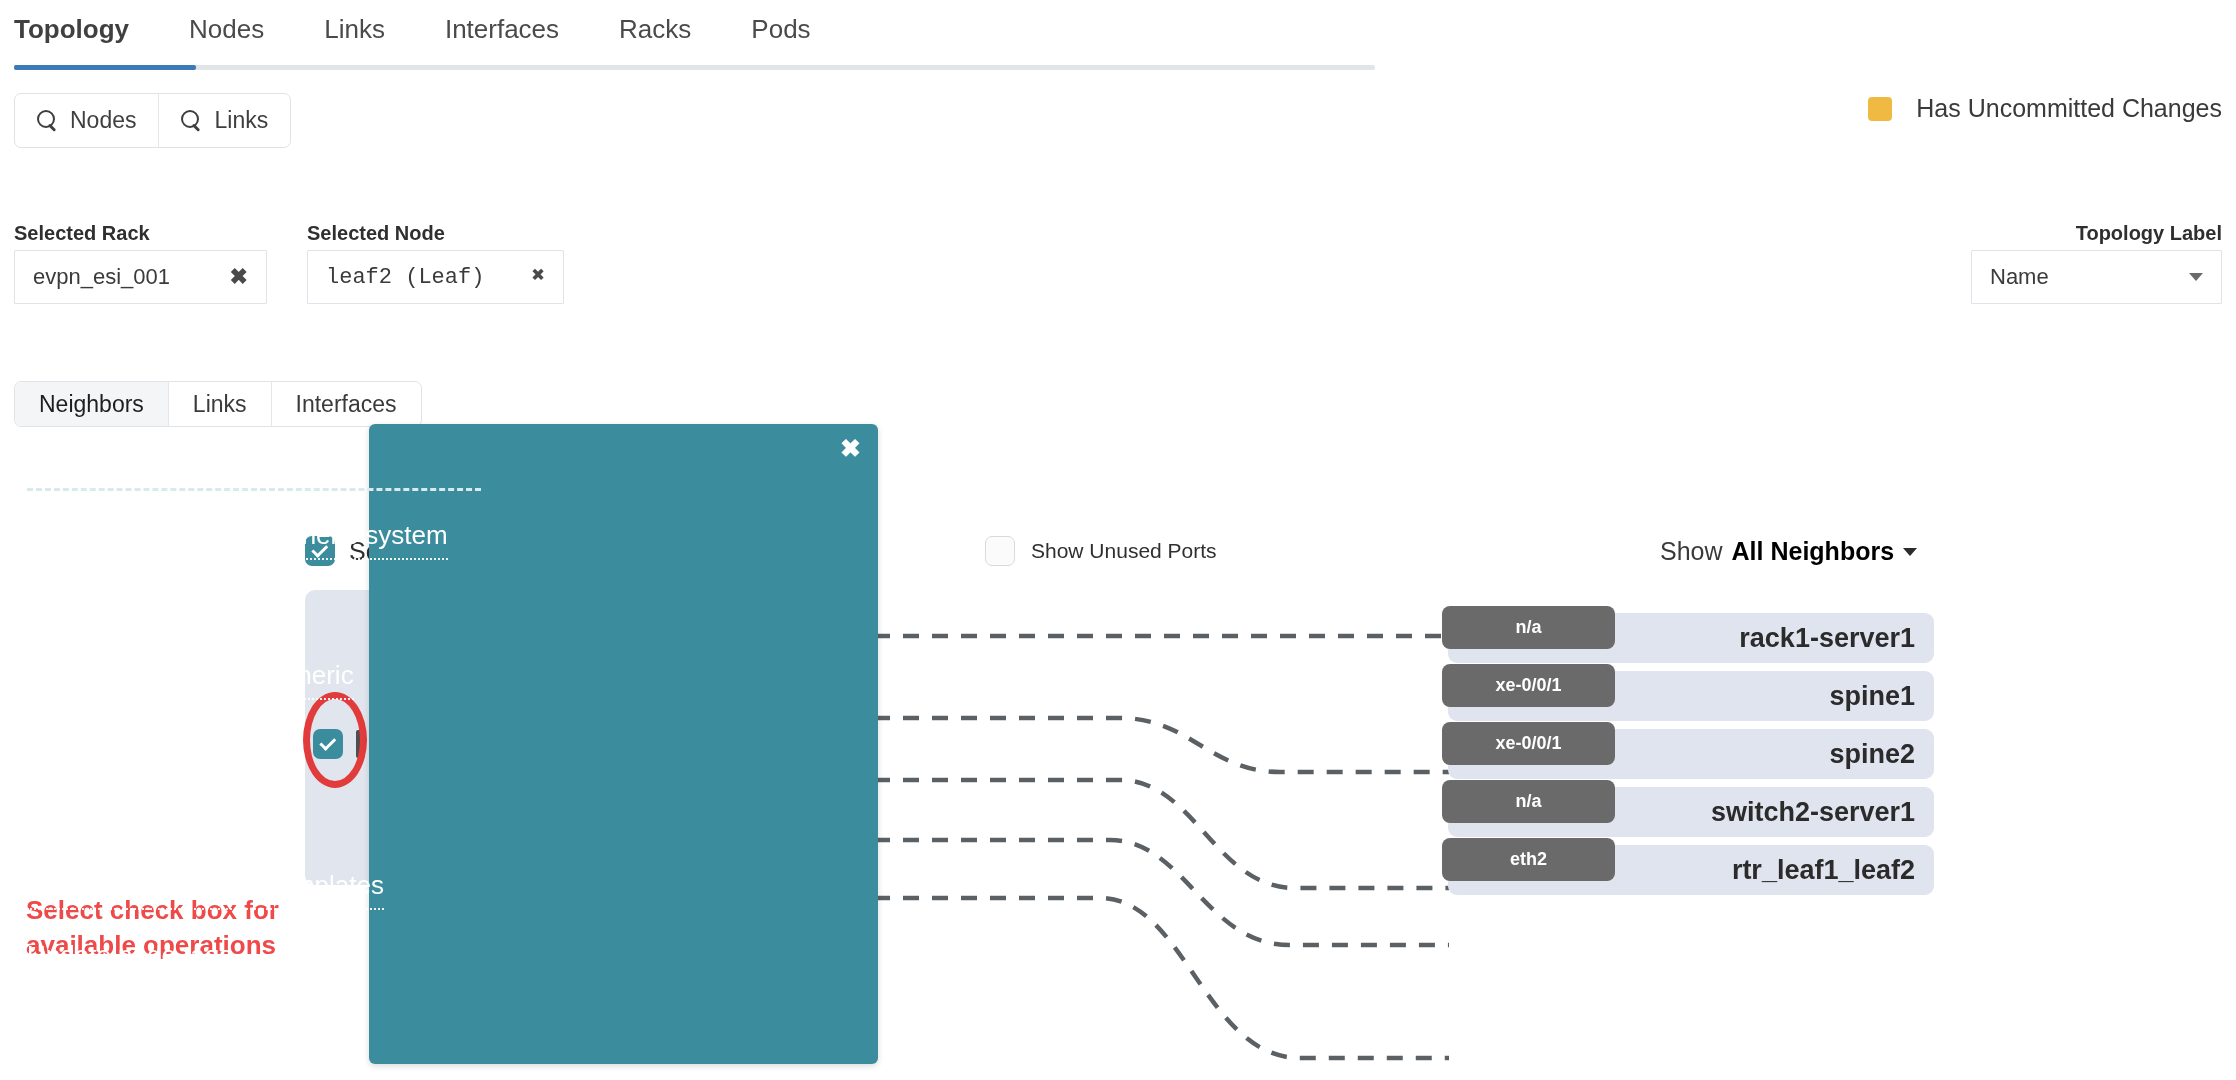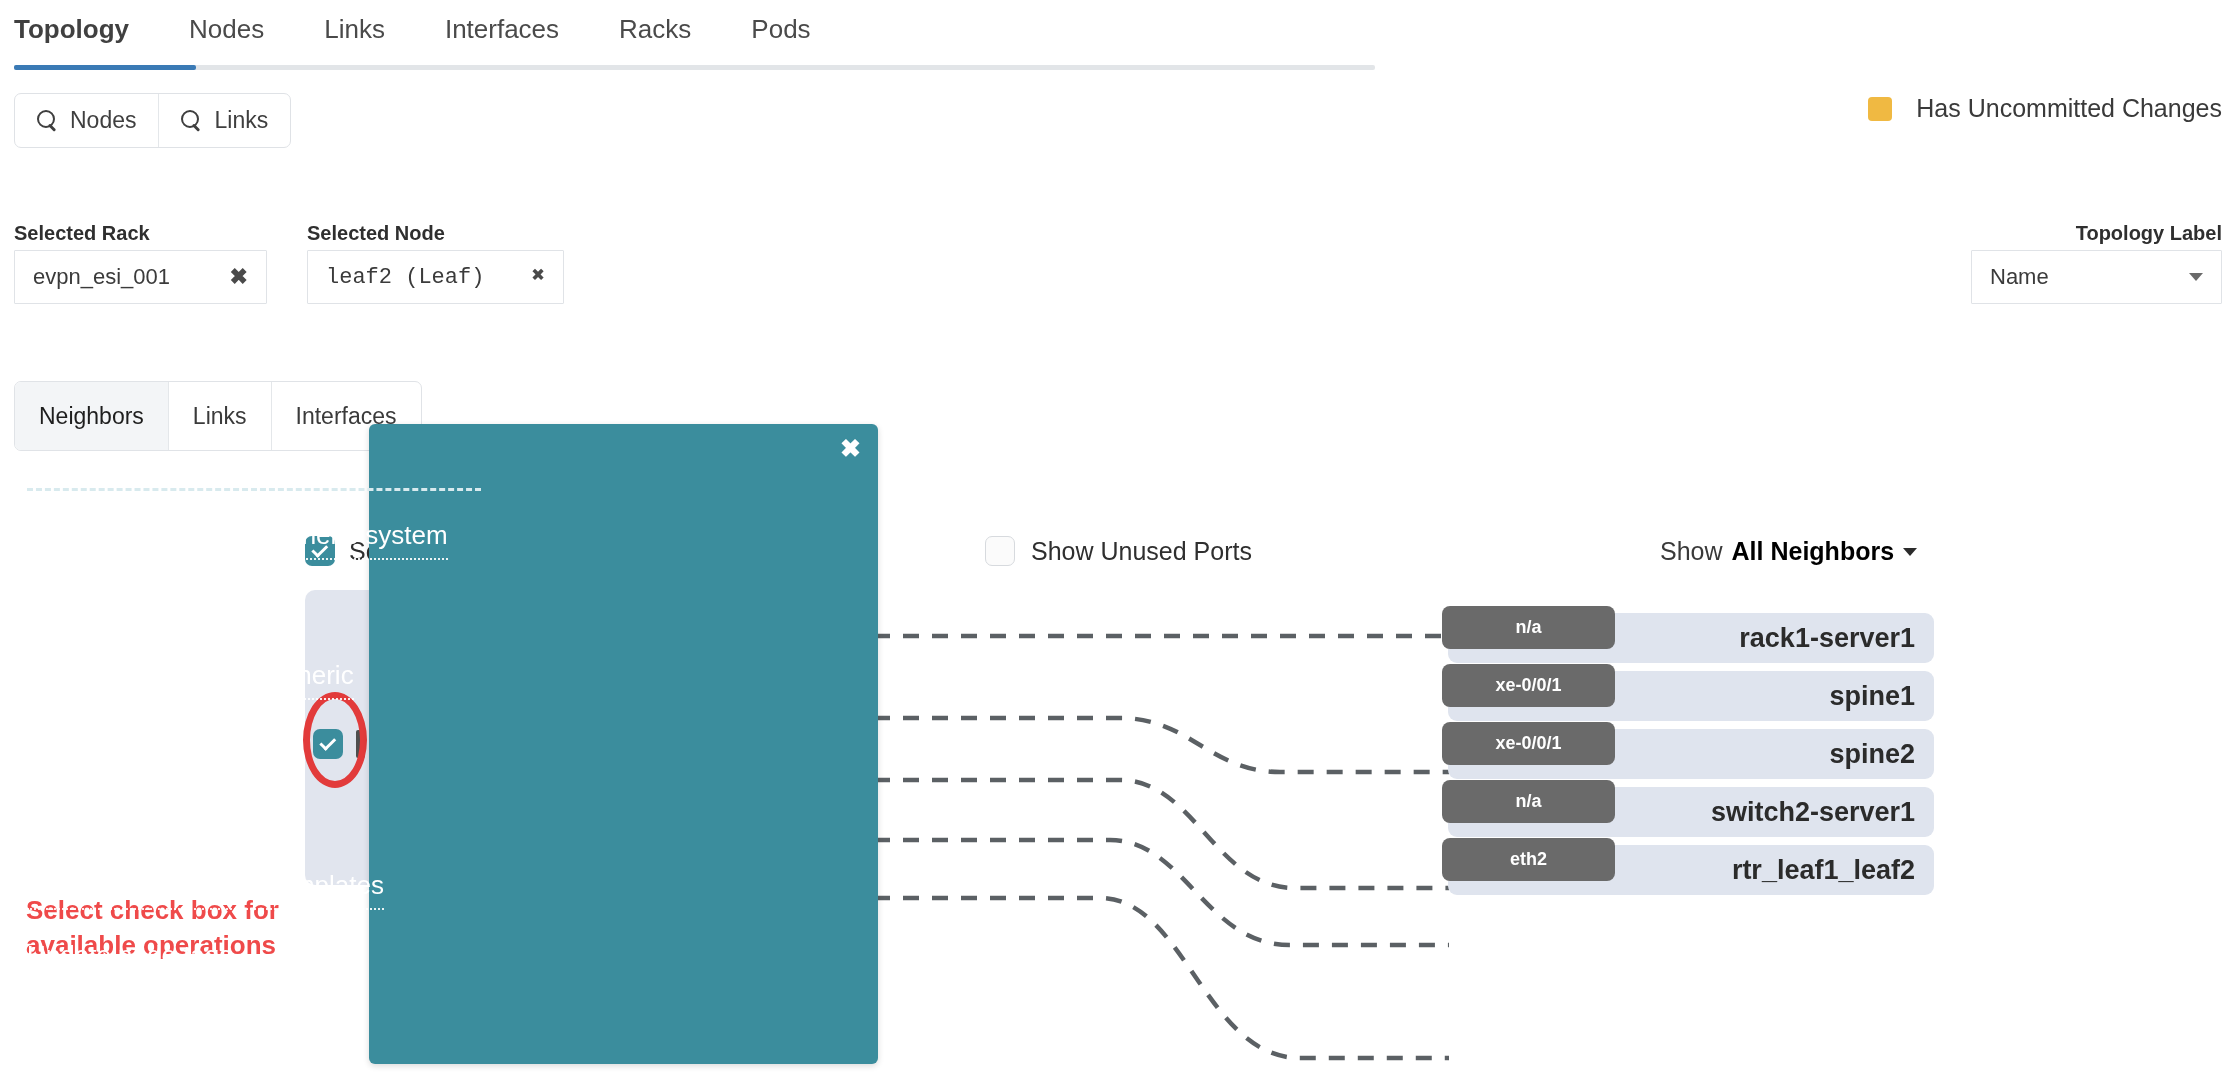--- a/index.html
+++ b/index.html
@@ -85,21 +85,21 @@
   #rack-select { left: 14px; top: 250px; width: 253px; }
   #node-label  { left: 307px; top: 222px; }
   #node-select { left: 307px; top: 250px; width: 257px; font-family: Liberation Mono, monospace; }
   #topo-label  { right: 14px; top: 222px; }
   #topo-select { right: 14px; top: 250px; width: 251px; }
 
   
   #sub-tabs {
     position: absolute; left: 14px; top: 381px;
     display: flex; border: 1px solid #e0e3e7; border-radius: 7px;
-    background: #fff; overflow: hidden; height: 70px;
+    background: #fff; overflow: hidden; height: 46px;
   }
   .sub-tab {
     display: flex; align-items: center; padding: 0 24px;
     font-size: 23px; color: #3a3a3a; cursor: pointer; white-space: nowrap;
   }
   .sub-tab + .sub-tab { border-left: 1px solid #e4e7ea; }
   .sub-tab.active { background: #f3f5f7; color: #1e1e1e; }
 
   
   #canvas {
@@ -121,21 +121,21 @@
   .cb.unchecked { background: #fbfbfb; border: 1px solid #d7dade; }
   .cb .tick {
     width: 15px; height: 9px; border-left: 3.6px solid #fff; border-bottom: 3.6px solid #fff;
     transform: rotate(-45deg) translate(1px,-2px);
   }
   #select-all-label { font-size: 25px; color: #2f2f2f; white-space: nowrap; }
 
   #unused-wrap {
     position: absolute; left: 985px; top: 0; display: flex; align-items: center; gap: 16px;
   }
-  #unused-label { font-size: 25px; color: #2f2f2f; white-space: nowrap; }
+  #unused-label { font-size: 21px; color: #2f2f2f; white-space: nowrap; }
 
   #show-neighbors {
     position: absolute; left: 1660px; top: 1px;
     display: flex; align-items: center; gap: 9px; cursor: pointer;
   }
   #show-neighbors .sn-pre { font-size: 25px; color: #3a3a3a; }
   #show-neighbors .sn-val { font-size: 25px; color: #000000; font-weight: bold; }
   #show-neighbors .sn-caret {
     width: 0; height: 0; border-left: 7px solid transparent;
     border-right: 7px solid transparent; border-top: 8px solid #2b2b2b;

